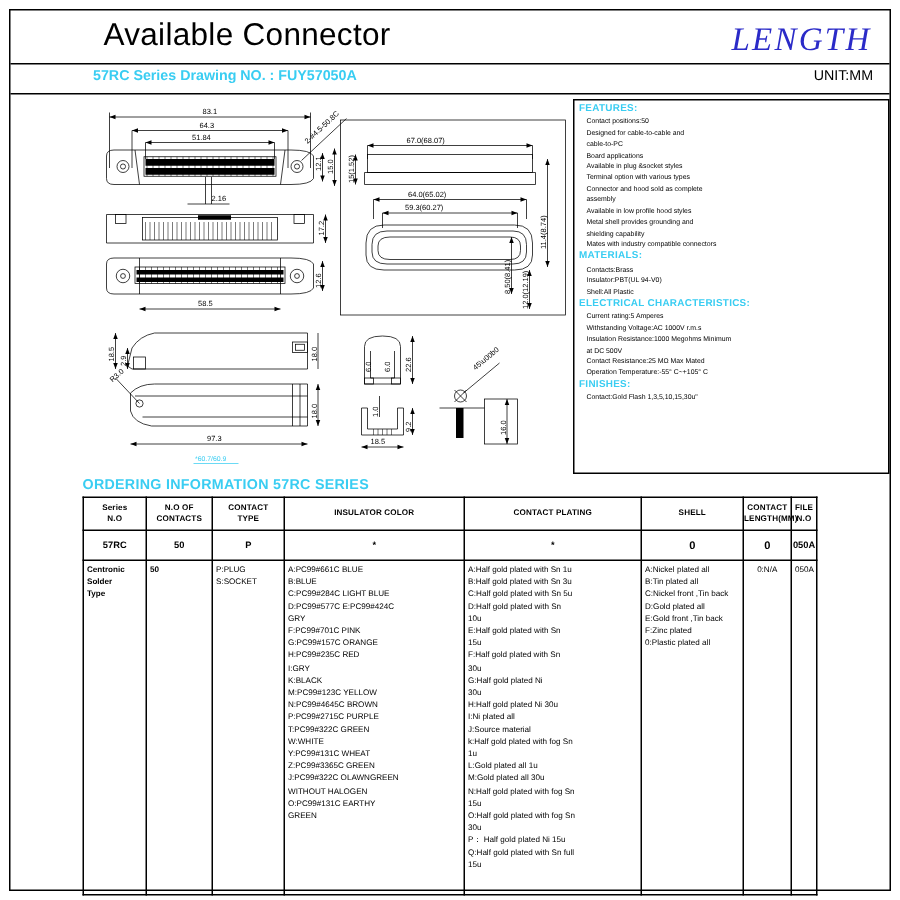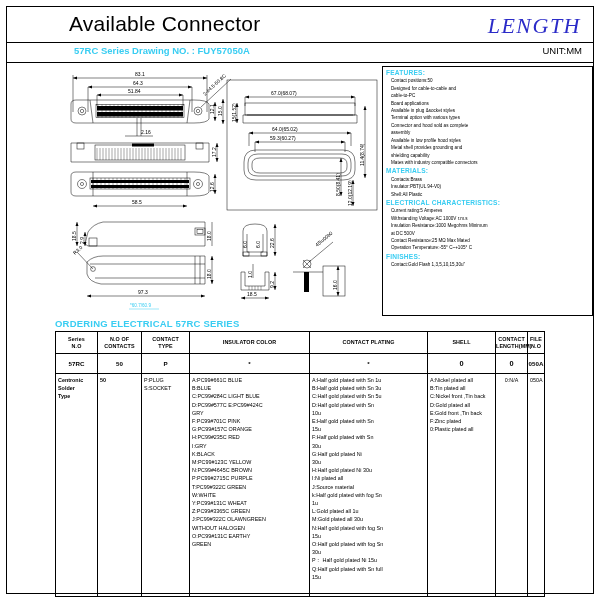--- a/index.html
+++ b/index.html
@@ -38,21 +38,21 @@
     font-style:italic;
     font-size:22px;
     letter-spacing:1.5px;
     color:#2b2bc8;
   }
   
   .subbar{
     position:absolute;left:7px;top:44px;width:586px;height:18px;
   }
   .series-line{
-    position:absolute;left:67px;top:1px;
+    position:absolute;left:55px;top:1px;
     font-size:9.5px;font-weight:bold;color:#39cdf2;
     white-space:nowrap;
   }
   .unit{
     position:absolute;right:11px;top:1px;
     font-size:9.5px;font-weight:normal;color:#000;
   }
   .subrule{
     position:absolute;left:7px;top:62px;width:586px;height:1px;background:#000;
   }
@@ -469,21 +469,21 @@
       <li>Contact Resistance:25 MΩ  Max Mated</li>
       <li>Operation Temperature:-55°  C~+105°  C</li>
     </ul>
 
     <div class="spec-head tight">FINISHES:</div>
     <ul class="spec-list">
       <li>Contact:Gold Flash 1,3,5,10,15,30u"</li>
     </ul>
   </div>
 
-  <div class="ord-title">ORDERING ELECTRICAL 57RC SERIES</div>
+  <div class="ord-title">ORDERING INFORMATION 57RC SERIES</div>
 
   <table class="ord">
     <colgroup>
       <col style="width:42px">
         <col style="width:44px">
         <col style="width:48px">
       <col style="width:120px">
         <col style="width:118px">
         <col style="width:68px">
       <col style="width:32px">

